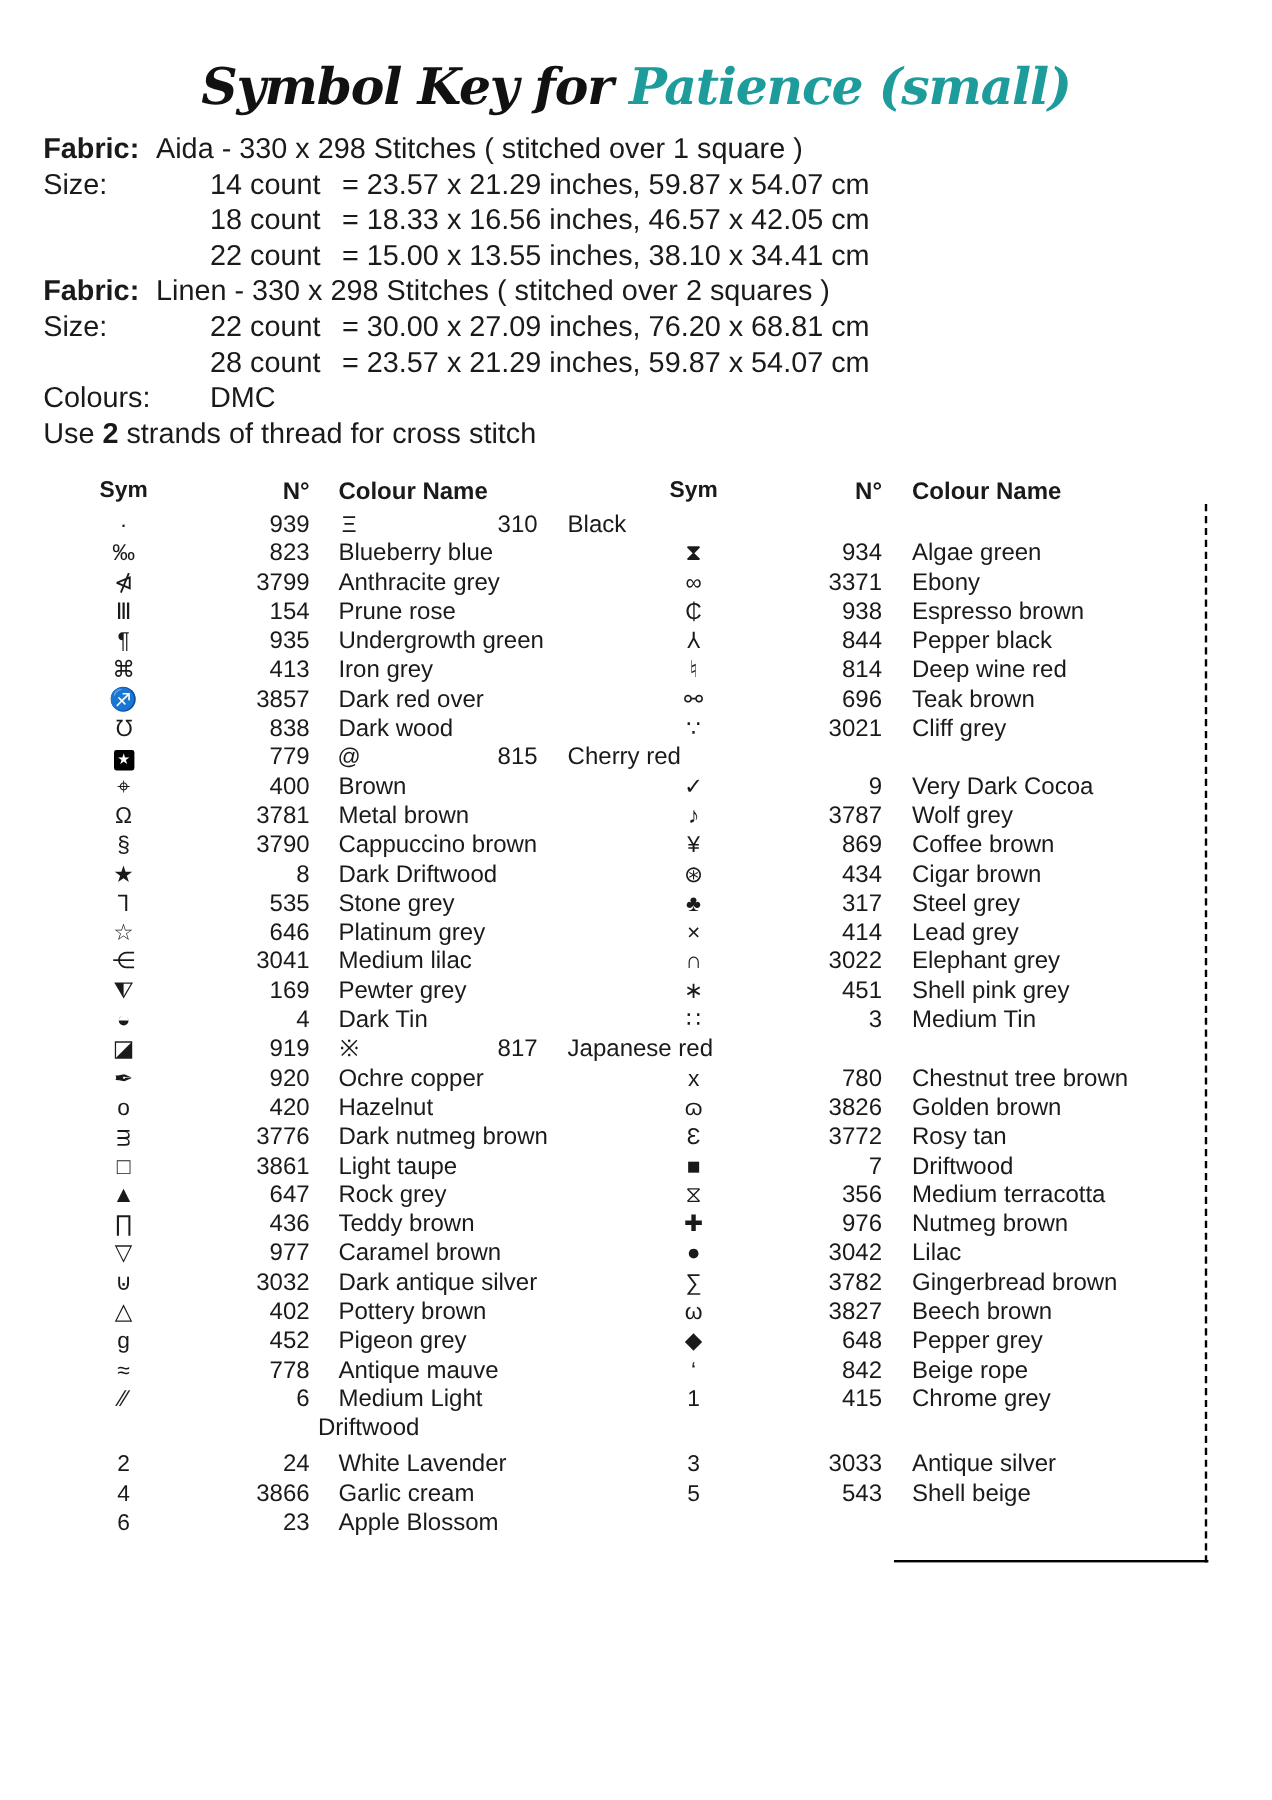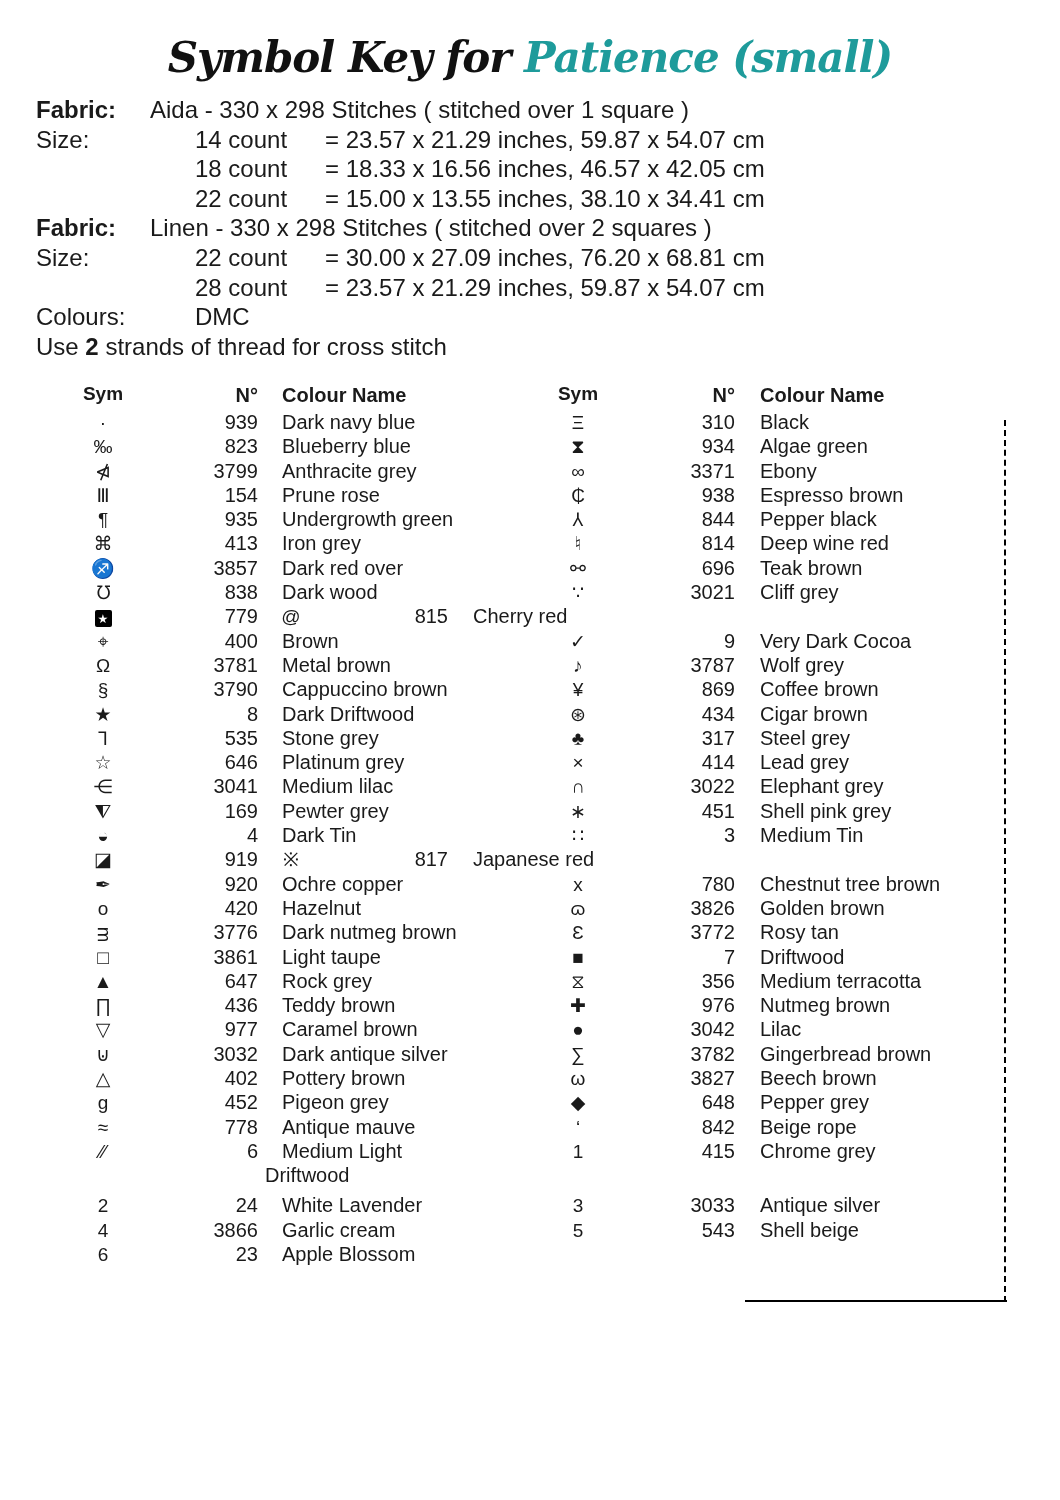--- a/index.html
+++ b/index.html
@@ -1,22 +1,22 @@
 <!DOCTYPE html>
 <html><head>
 <meta charset="utf-8">
 <style>
   html,body{margin:0;padding:0;background:#fff;}
   .page{position:relative;width:1060px;height:1500px;background:#fff;overflow:hidden;
         font-family:"Liberation Sans",sans-serif;color:#1a1a1a;}
-  .title{margin:0;padding-top:34px;text-align:center;
+  .title{margin:0;padding-top:49px;text-align:center;
          font-family:"DejaVu Serif",serif;font-style:italic;font-weight:bold;
          font-size:42px;line-height:48px;letter-spacing:-1px;color:#111;}
   .info{margin:13px 0 0 36px;font-size:24px;line-height:29.6px;}
-  .irow{display:flex;gap:20px;}
+  .irow{display:flex;}
   .lblF{font-weight:bold;width:94px;flex:none;}
   .lblS{font-weight:normal;width:139px;flex:none;}
   .cnt{width:110px;flex:none;}
   .key-table{position:relative;margin:23px 0 0 66px;font-size:20px;}
   .trow{display:flex;height:24.3px;align-items:center;}
   .thead{height:26px;align-items:flex-start;}
   .thead span{font-weight:bold;}
   .c-sym{width:74px;flex:none;text-align:center;font-size:19px;line-height:1;}
   .c-no{width:118px;flex:none;text-align:right;}
   .c-name{width:263px;flex:none;padding-left:24px;white-space:nowrap;}
@@ -86,21 +86,20 @@
       <span class="c-no">N°</span>
       <span class="c-name">Colour Name</span>
       <span class="c-sym r-sym">Sym</span>
       <span class="c-no r-no">N°</span>
       <span class="c-name r-name">Colour Name</span>
     </div>
     <div id="rows">
         <div class="trow">
           <span class="c-sym">·</span>
           <span class="c-no">939</span>
-          <span class="c-name">Dark navy blue</span>
           <span class="c-sym r-sym">Ξ</span>
           <span class="c-no r-no">310</span>
           <span class="c-name r-name">Black</span>
         </div>
         <div class="trow">
           <span class="c-sym">‰</span>
           <span class="c-no">823</span>
           <span class="c-name">Blueberry blue</span>
           <span class="c-sym r-sym">⧗</span>
           <span class="c-no r-no">934</span>

